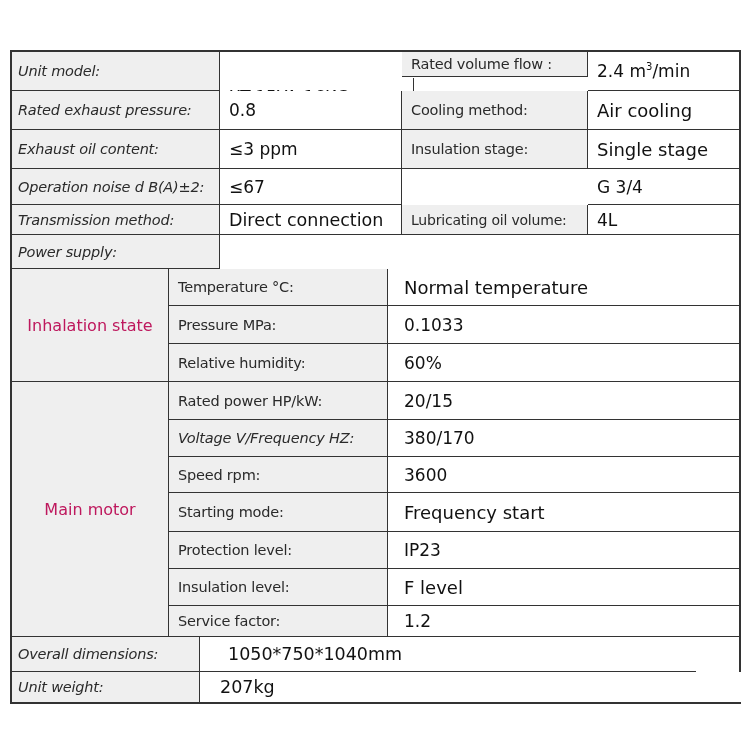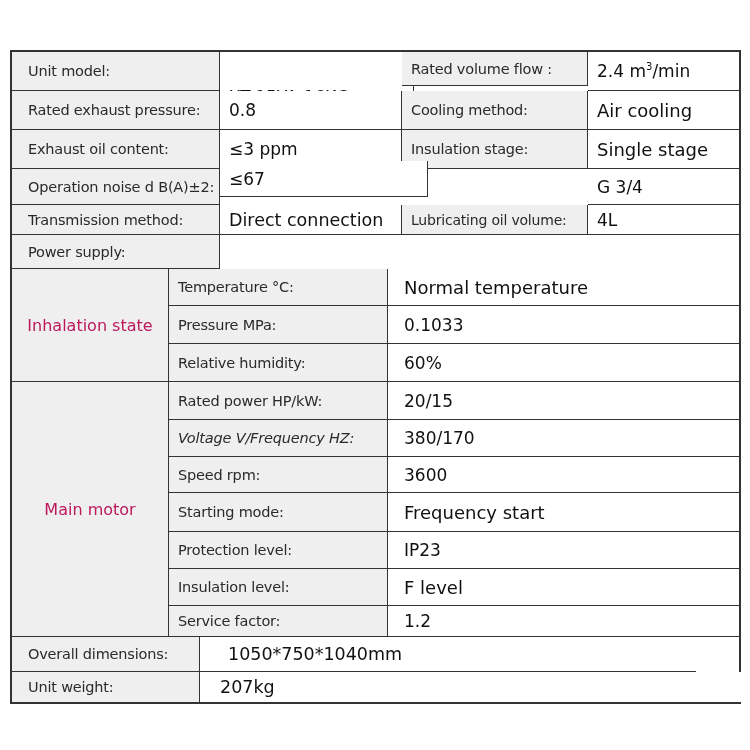--- a/index.html
+++ b/index.html
@@ -3,53 +3,53 @@
   <meta charset="utf-8">
   <style>
     html, body { margin: 0; padding: 0; background: #ffffff; }
     body { width: 750px; height: 750px; position: relative; overflow: hidden;
            font-family: "DejaVu Sans", sans-serif; color: #1a1a1a; }
     .tbl { position: absolute; left: 10px; top: 50px; width: 731px; height: 654px;
            border: 2px solid #333; box-sizing: border-box; background: #fff; }
     .cell { position: absolute; box-sizing: border-box; border-right: 1.5px solid #333;
             border-bottom: 1.5px solid #333; display: flex; align-items: center;
             overflow: hidden; white-space: nowrap; }
-    .lbl { background: #efefef; font-size: 14.5px; color: #2a2a2a; padding-left: 16px; letter-spacing: -0.2px; }
+    .lbl { background: #efefef; font-size: 14.5px; color: #2a2a2a; padding-left: 6px; letter-spacing: -0.2px; font-style: italic; }
     .val { background: #ffffff; font-size: 17px; color: #111; padding-left: 9px; }
     .lbl2 { background: #efefef; font-size: 14.5px; color: #2a2a2a; padding-left: 9px; letter-spacing: -0.2px; }
     .val2 { background: #ffffff; font-size: 17px; color: #111; padding-left: 16px; }
     .grp { background: #efefef; font-size: 16px; color: #be185d; justify-content: center; }
     .lastc { border-right: none; }
     .lastr { border-bottom: none; }
     sup { font-size: 10px; vertical-align: super; line-height: 0; }
   </style>
 </head>
 <body>
 
 <div class="tbl">
 
   <div class="cell lbl" style="left:0;top:0;width:208px;height:39px;">Unit model:</div>
   <div class="cell val" style="left:208px;top:0;width:194px;height:39px;margin-top:26px;">XT-15YA-16KG</div>
-  <div class="cell lbl2" style="left:390px;top:0;width:186px;height:34px;">Rated volume flow :</div>
+  <div class="cell lbl2" style="left:390px;top:0;width:186px;height:25px;">Rated volume flow :</div>
   <div class="cell val lastc" style="left:576px;top:0;width:151px;height:39px;">
       <span>2.4 m<sup>3</sup>/min</span>
     </div>
 
   <div class="cell lbl" style="left:0;top:39px;width:208px;height:39px;">Rated exhaust pressure:</div>
   <div class="cell val" style="left:208px;top:39px;width:182px;height:39px;">0.8</div>
   <div class="cell lbl2" style="left:390px;top:39px;width:186px;height:39px;">Cooling method:</div>
   <div class="cell val lastc" style="left:576px;top:39px;width:151px;height:39px;font-size:18px;">Air cooling</div>
 
   <div class="cell lbl" style="left:0;top:78px;width:208px;height:39px;">Exhaust oil content:</div>
   <div class="cell val" style="left:208px;top:78px;width:182px;height:39px;">≤3 ppm</div>
   <div class="cell lbl2" style="left:390px;top:78px;width:186px;height:39px;">Insulation stage:</div>
   <div class="cell val lastc" style="left:576px;top:78px;width:151px;height:39px;font-size:18px;">Single stage</div>
 
   <div class="cell lbl" style="left:0;top:117px;width:208px;height:36px;">Operation noise d B(A)±2:</div>
-  <div class="cell val" style="left:208px;top:109px;width:208px;height:36px;">≤67</div>
+  <div class="cell val" style="left:208px;top:117px;width:182px;height:36px;">≤67</div>
   <div class="cell val lastc" style="left:576px;top:117px;width:151px;height:36px;">G 3/4</div>
 
   <div class="cell lbl" style="left:0;top:153px;width:208px;height:30px;">Transmission method:</div>
   <div class="cell val" style="left:208px;top:153px;width:182px;height:30px;font-size:17.5px;">Direct connection</div>
   <div class="cell lbl2" style="left:390px;top:153px;width:186px;height:30px;font-size:14px;">Lubricating oil volume:</div>
   <div class="cell val lastc" style="left:576px;top:153px;width:151px;height:30px;">4L</div>
 
   <div class="cell lbl" style="left:0;top:183px;width:208px;height:34px;">Power supply:</div>
 
   <div class="cell grp" style="left:0;top:217px;width:157px;height:113px;">Inhalation state</div>

